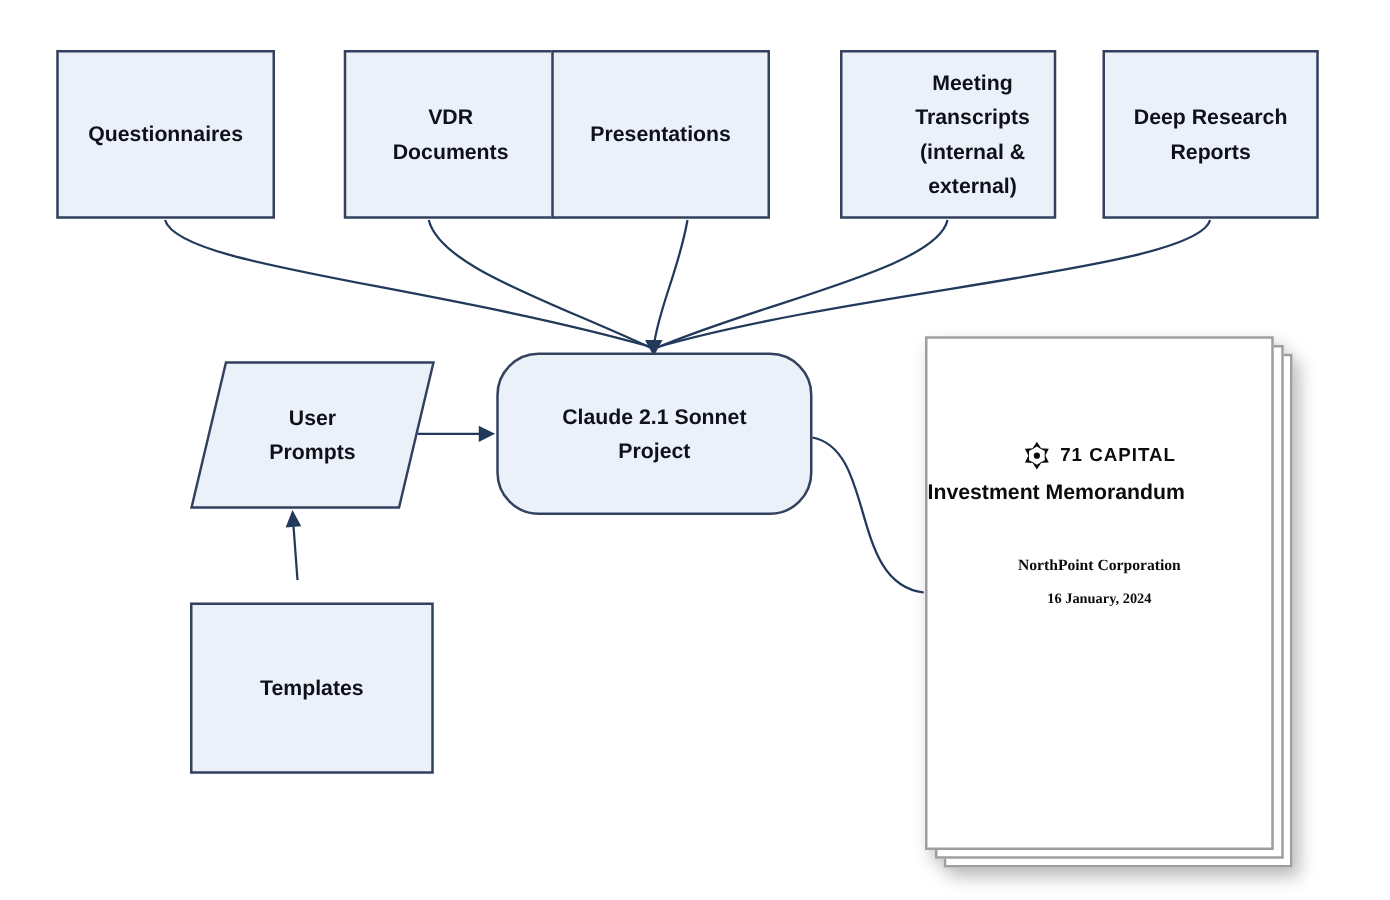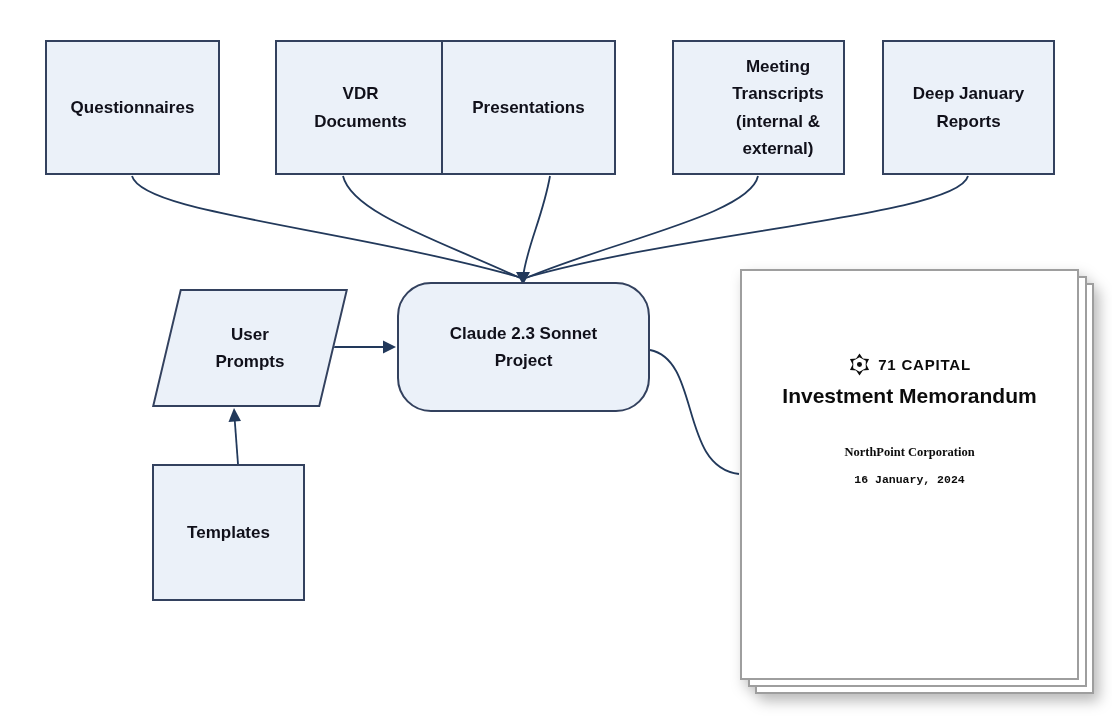--- a/index.html
+++ b/index.html
@@ -36,61 +36,61 @@
   .src.n3 .lbl{max-width:150px;}
   .src.n4 .lbl{max-width:118px;}
   .src.n5 .lbl{max-width:135px;}
 
   .claude-node{
     left:397px;top:282px;width:253px;height:130px;border-radius:34px;
   }
   .claude-node .lbl{max-width:185px;}
 
   .templates-node{
-    left:152px;top:464px;width:153px;height:137px;align-items:center;
+    left:152px;top:482px;width:195px;height:137px;align-items:center;
   }
 
   .parallelogram{
     left:166px;top:289px;width:168px;height:118px;
     transform:skewX(-13.35deg);
   }
   .parallelogram .lbl{transform:skewX(13.35deg);max-width:90px;}
 
   
   .doc-stack{
     position:absolute;left:740px;top:269px;width:334px;height:427px;
     filter:drop-shadow(5px 7px 7px rgba(0,0,0,0.28));
   }
   .page{
-    position:absolute;width:339px;height:411px;background:#ffffff;
+    position:absolute;width:279px;height:411px;background:#ffffff;
     border:2px solid var(--page-border);
   }
   .page.p3{left:15px;top:14px;}
   .page.p2{left:8px;top:7px;}
   .page.front{left:0;top:0;}
 
   .brand-row{
     position:absolute;left:0;top:82px;width:100%;
     display:flex;align-items:center;justify-content:center;gap:7px;
   }
   .brand-icon{width:23px;height:23px;display:block;}
   .brand-text{
     font-weight:700;font-size:15px;letter-spacing:0.8px;color:#0c0c0c;
   }
   .doc-title{
-    position:absolute;left:0;top:113px;width:100%;text-align:center;
-    font-weight:700;font-size:21px;color:#0c0c0c;
+    position:absolute;left:0;top:113px;width:100%;text-align:left;
+    font-weight:700;font-size:17px;color:#0c0c0c;
   }
   .doc-company{
     position:absolute;left:0;top:174px;width:100%;text-align:center;
     font-family:"Liberation Serif", serif;font-weight:700;font-size:12.5px;color:#0c0c0c;
   }
   .doc-date{
     position:absolute;left:0;top:202px;width:100%;text-align:center;
-    font-family:Liberation Mono, monospace;font-weight:700;font-size:11.5px;color:#0c0c0c;
+    font-family:Liberation Serif, serif;font-weight:700;font-size:11.5px;color:#0c0c0c;
   }
 </style>
 </head>
 <body>
 
 <div class="canvas">
 
   <svg class="connector-layer" viewBox="0 0 1112 720" xmlns="http://www.w3.org/2000/svg">
 
     <path d="M 132 176 C 143 213, 335 226, 519 277"></path>
@@ -115,29 +115,29 @@
   <div class="node src n2">
     <span class="lbl">VDR Documents</span>
   </div>
   <div class="node src n3">
     <span class="lbl">Presentations</span>
   </div>
   <div class="node src n4">
     <span class="lbl">Meeting Transcripts (internal &amp; external)</span>
   </div>
   <div class="node src n5">
-    <span class="lbl">Deep January Reports</span>
+    <span class="lbl">Deep Research Reports</span>
   </div>
 
   <div class="node parallelogram">
     <span class="lbl">User Prompts</span>
   </div>
 
   <div class="node claude-node">
-    <span class="lbl">Claude 2.3 Sonnet Project</span>
+    <span class="lbl">Claude 2.1 Sonnet Project</span>
   </div>
 
   <div class="node templates-node">
     <span class="lbl">Templates</span>
   </div>
 
   <div class="doc-stack">
     <div class="page p3"></div>
     <div class="page p2"></div>
     <div class="page front">

